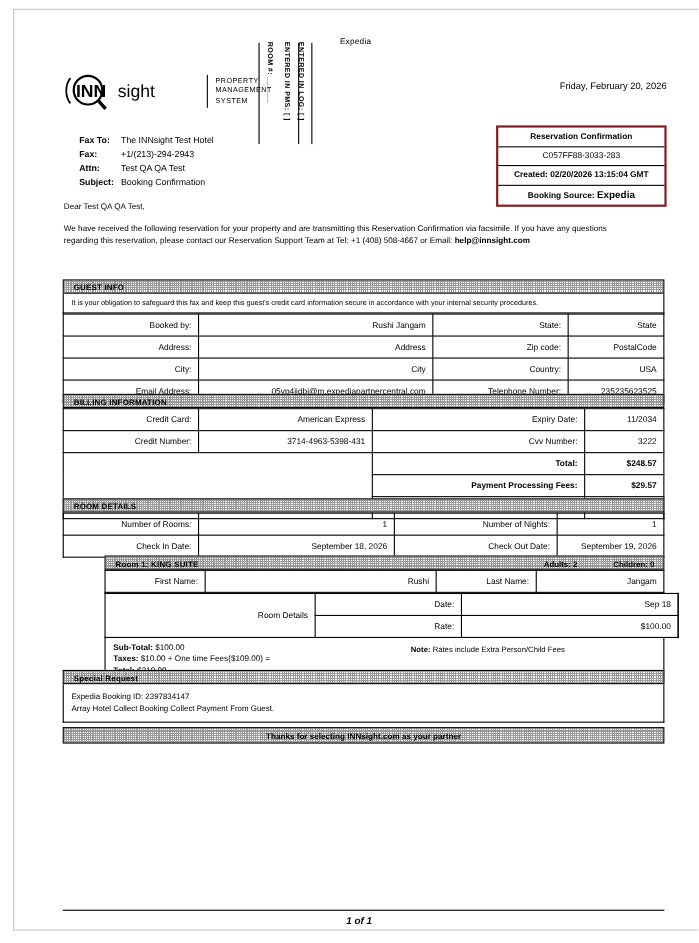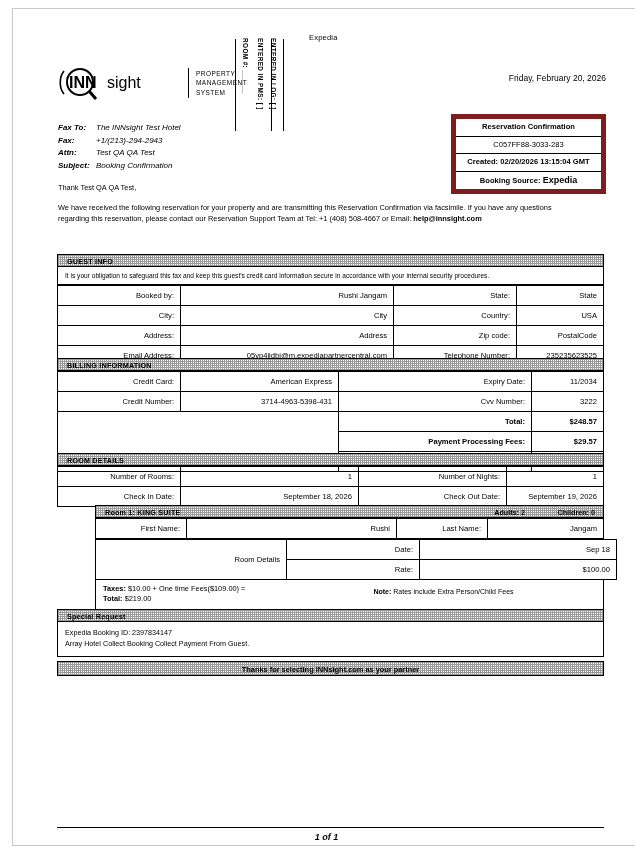--- a/index.html
+++ b/index.html
@@ -97,41 +97,40 @@
     width: 1px;
     background: #000;
   }
   .stamp .rule-a { left: 8px;  top: 4px; height: 92px; }
   .stamp .rule-b { left: 44px; top: 4px; height: 92px; }
   .stamp .rule-c { left: 56px; top: 4px; height: 92px; }
 
   
   .faxhdr {
     position: absolute;
-    left: 45px;
+    left: 59px;
     top: 113px;
     font-size: 8px;
     line-height: 12.6px;
-    font-style: italic;
   }
   .faxhdr .row { display: flex; }
   .faxhdr .lab {
     font-weight: bold;
     width: 38px;
     flex: 0 0 38px;
   }
   .faxhdr .val { }
 
   
   .resbox {
     position: absolute;
     right: 34px;
     top: 105px;
     width: 155px;
-    border: 5px solid #7f1d1d;
+    border: 2px solid #7f1d1d;
     box-sizing: border-box;
     font-size: 7.6px;
     text-align: center;
   }
   .resbox .cell {
     border-bottom: 1px solid #000;
     padding: 3px 2px 3.5px;
     line-height: 10px;
   }
   .resbox .cell:last-child { border-bottom: none; }
@@ -347,51 +346,51 @@
       <div class="cell b">Reservation Confirmation</div>
       <div class="cell">C057FF88-3033-283</div>
       <div class="cell b">Created: 02/20/2026 13:15:04 GMT</div>
       <div class="cell">
         <span class="b">Booking Source:</span>
         <span class="src-val">Expedia</span>
       </div>
     </div>
 
     <div class="letter">
-      <div class="greet">Thank Test QA QA Test,</div>
+      <div class="greet">Dear Test QA QA Test,</div>
       <div class="para">
         <span>We have received the following reservation for your property and are transmitting this Reservation Confirmation via facsimile. If you have any questions regarding this reservation, please contact our Reservation Support Team at Tel: +1 (408) 508-4667 or Email:</span>
         <b>help@innsight.com</b>
       </div>
     </div>
 
     <div class="section" style="top:245px;">
       <div class="band">
         <span class="btitle">GUEST INFO</span>
       </div>
       <div class="gi-note">It is your obligation to safeguard this fax and keep this guest's credit card information secure in accordance with your internal security procedures.</div>
       <table class="grid">
         <tbody>
             <tr>
           <td style="width:110px">Booked by:</td>
           <td style="width:200px">Rushi Jangam</td>
           <td style="width:110px">State:</td>
           <td>State</td>
         </tr>
         <tr>
+          <td>Address:</td>
+          <td>Address</td>
+          <td>Zip code:</td>
+          <td>PostalCode</td>
+        </tr>
+        <tr>
           <td>City:</td>
           <td>City</td>
           <td>Country:</td>
           <td>USA</td>
-        </tr>
-        <tr>
-          <td>Address:</td>
-          <td>Address</td>
-          <td>Zip code:</td>
-          <td>PostalCode</td>
         </tr>
         <tr>
           <td>Email Address:</td>
           <td>05vp4ijdbi@m.expediapartnercentral.com</td>
           <td>Telephone Number:</td>
           <td>235235623525</td>
         </tr>
       </tbody>
         </table>
     </div>
@@ -479,20 +478,24 @@
         </tr>
         <tr>
           <td>Rate:</td>
           <td>$100.00</td>
           <td></td>
         </tr>
       </tbody>
         </table>
       <div class="room-sum">
         <div class="left">
+          <div>
+            <b>Sub-Total:</b>
+            <span>$100.00</span>
+          </div>
           <div>
             <b>Taxes:</b>
             <span>$10.00 + One time Fees($109.00) =</span>
           </div>
           <div>
             <b>Total:</b>
             <span>$219.00</span>
           </div>
         </div>
         <div class="note">

